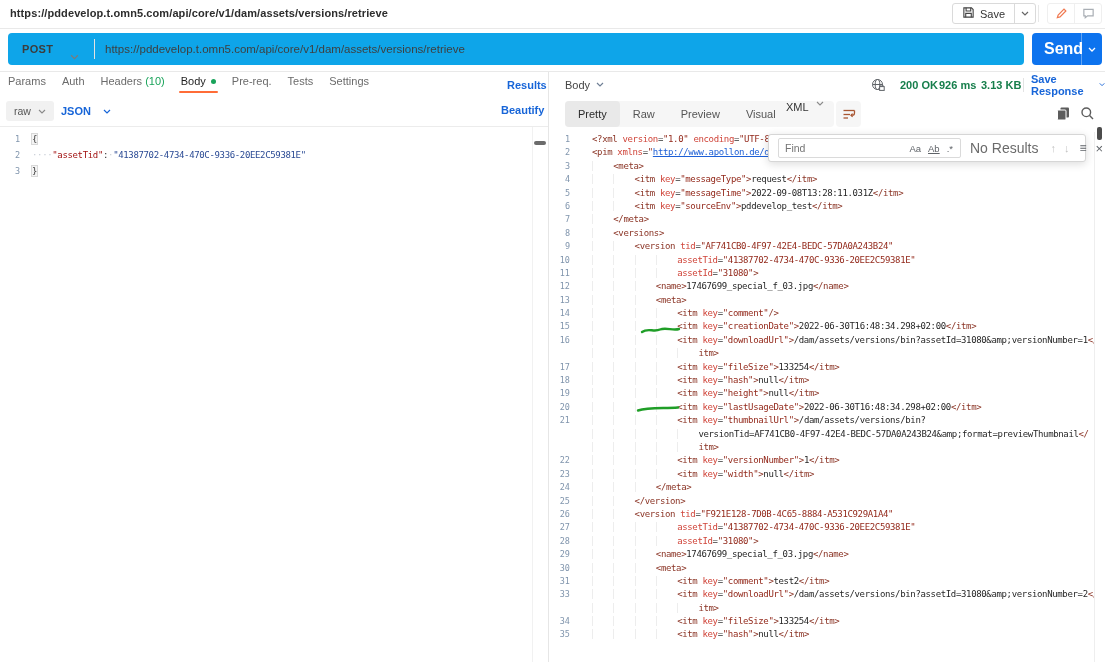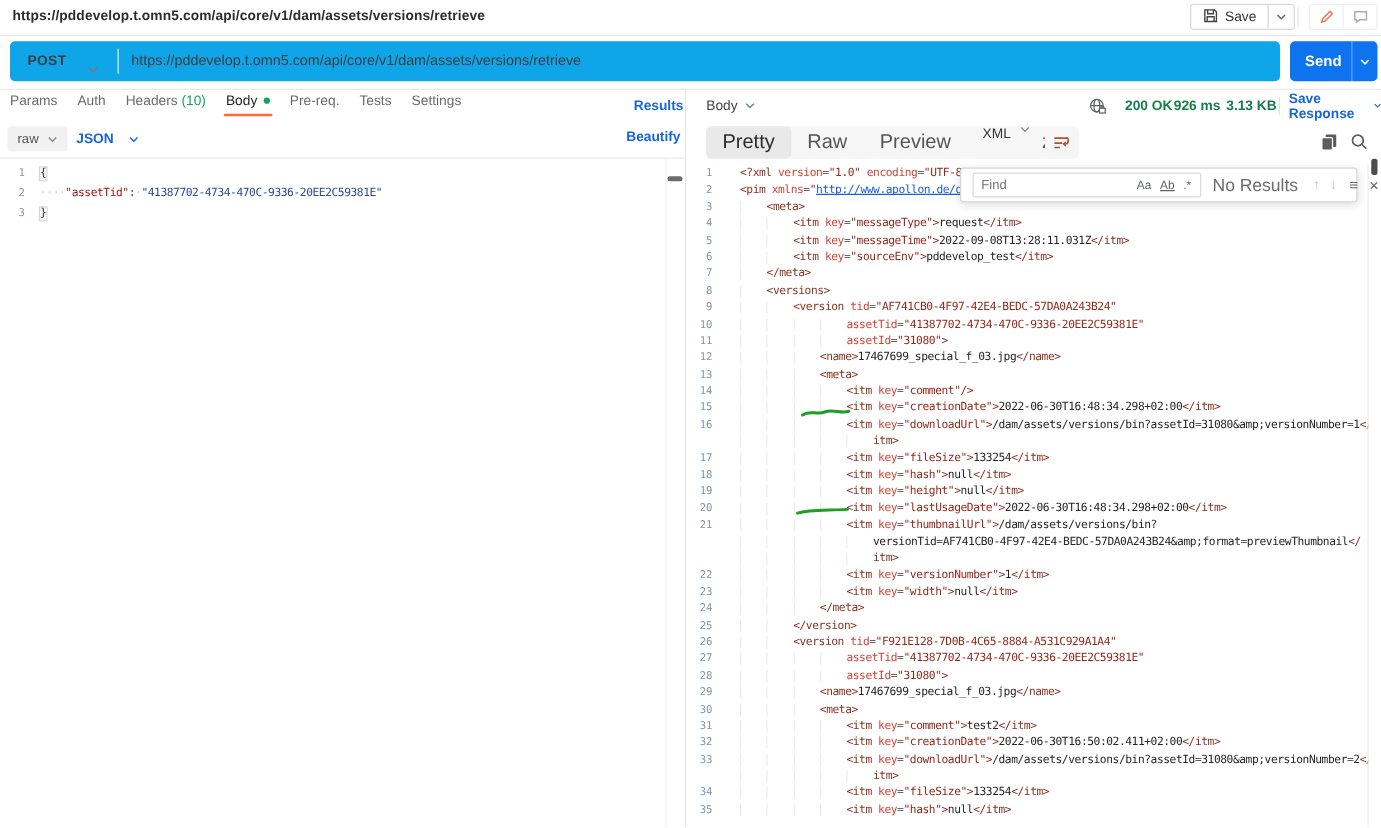--- a/index.html
+++ b/index.html
@@ -18,21 +18,21 @@
   .icon-cell + .icon-cell{border-left:1px solid #efefef}
 
   
   .requestbar{position:absolute;left:0;top:28px;width:1105px;height:44px;border-bottom:1px solid #e9e9e9;box-sizing:border-box}
   .req-input{position:absolute;left:8px;top:5px;width:1016px;height:32px;background:#0ea5e9;border-radius:4px}
   .method-label{position:absolute;left:14px;top:0;line-height:32px;font-size:11px;font-weight:700;color:#3c3c3c;letter-spacing:.3px}
   .method-chev{position:absolute;left:62px;top:13px}
   .method-sep{position:absolute;left:86px;top:6px;height:20px;width:1px;background:#e3e3e3}
   .req-url{position:absolute;left:97px;top:0;line-height:32px;font-size:11.5px;color:#3f3f3f;white-space:nowrap}
   .send-btn{position:absolute;left:1032px;top:5px;width:70px;height:32px;background:#0d73ee;border-radius:4px;cursor:pointer}
-  .send-label{position:absolute;left:12px;top:0;line-height:32px;font-size:12px;font-weight:700;color:#fff}
+  .send-label{position:absolute;left:12px;top:0;line-height:32px;font-size:16px;font-weight:700;color:#fff}
   .send-caret{position:absolute;right:0;top:0;width:20px;height:32px;border-left:1px solid rgba(255,255,255,.35);display:flex;align-items:center;justify-content:center}
 
   
   .panel-divider{position:absolute;left:548px;top:72px;bottom:0;width:1px;background:#e6e6e6}
 
   
   .req-tabs{position:absolute;left:7px;top:72px;height:24px;display:flex;gap:14px;align-items:flex-start;font-size:11px;color:#6b6b6b}
   .tab{position:relative;padding:3px 1px;cursor:pointer;white-space:nowrap}
   .tab .count{color:#19a35a}
   .tab.active{color:#1f1f1f;font-weight:400}
@@ -72,21 +72,21 @@
   
   .resp-body-dd{position:absolute;left:565px;top:72px;height:25px;display:flex;align-items:center;gap:6px;font-size:11px;color:#444;cursor:pointer}
   .net-icon{position:absolute;left:871px;top:78px}
   .st{position:absolute;top:79px;font-size:11px;font-weight:600;color:#167e4b;white-space:nowrap}
   .st-code{left:900px}.st-time{left:939px}.st-size{left:981px}
   .st-sep{position:absolute;left:1023px;top:78px;height:14px;width:1px;background:#e3e3e3}
   .save-resp{position:absolute;left:1031px;top:72px;height:25px;display:flex;align-items:center;gap:6px;font-size:11px;font-weight:700;color:#1765d8;cursor:pointer}
 
   
   .resp-tabs{position:absolute;left:565px;top:101px;height:26px;background:#f6f6f6;border-radius:4px;display:flex}
-  .rtab{padding:0 13px;line-height:26px;font-size:16px;color:#555;border-radius:4px;cursor:pointer;white-space:nowrap}
+  .rtab{padding:0 13px;line-height:26px;font-size:11px;color:#555;border-radius:4px;cursor:pointer;white-space:nowrap}
   .rtab.active{background:#e9e9e9;color:#2b2b2b}
   .xml-pill{position:absolute;left:776px;top:101px;height:26px;padding:0 10px;background:#f6f6f6;border-radius:4px;display:flex;gap:7px;font-size:11px;color:#333;cursor:pointer;box-sizing:border-box}
   .wrap-pill{position:absolute;left:836px;top:101px;width:25px;height:26px;background:#f6f6f6;border-radius:4px;display:flex;align-items:center;justify-content:center;cursor:pointer}
   .copy-btn{position:absolute;left:1056px;top:106px;cursor:pointer}
   .search-btn{position:absolute;left:1080px;top:106px;cursor:pointer}
 
   
   #resp-code{position:absolute;left:552px;top:133px;width:543px;height:529px;overflow:hidden}
   #resp-code .crow{height:13.4px;line-height:13.4px}
   #resp-code .ln{width:18px;padding-right:22px}
@@ -405,24 +405,20 @@
     </div>
     <div class="crow">
       <span class="ln">30</span>
       <span class="ct"><span class="g gl">    </span><span class="g gl">    </span><span class="g gl">    </span><span class="c-t">&lt;meta&gt;</span></span>
     </div>
     <div class="crow">
       <span class="ln">31</span>
       <span class="ct"><span class="g gl">    </span><span class="g gl">    </span><span class="g gl">    </span><span class="g gl">    </span><span class="c-t">&lt;itm </span><span class="c-a">key</span><span class="c-p">=</span><span class="c-s">"comment"</span><span class="c-t">&gt;</span><span class="c-x">test2</span><span class="c-t">&lt;/itm&gt;</span></span>
     </div>
     <div class="crow">
-      <span class="ln">32</span>
-      <span class="ct"><span class="g gl">    </span><span class="g gl">    </span><span class="g gl">    </span><span class="g gl">    </span><span class="c-t">&lt;itm </span><span class="c-a">key</span><span class="c-p">=</span><span class="c-s">"creationDate"</span><span class="c-t">&gt;</span><span class="c-x">2022-06-30T16:50:02.411+02:00</span><span class="c-t">&lt;/itm&gt;</span></span>
-    </div>
-    <div class="crow">
       <span class="ln">33</span>
       <span class="ct"><span class="g gl">    </span><span class="g gl">    </span><span class="g gl">    </span><span class="g gl">    </span><span class="c-t">&lt;itm </span><span class="c-a">key</span><span class="c-p">=</span><span class="c-s">"downloadUrl"</span><span class="c-t">&gt;</span><span class="c-x">/dam/assets/versions/bin?assetId=31080&amp;amp;versionNumber=2</span><span class="c-t">&lt;/</span></span>
     </div>
     <div class="crow">
       <span class="ln"></span>
       <span class="ct"><span class="g gl">    </span><span class="g gl">    </span><span class="g gl">    </span><span class="g gl">    </span><span class="g gl">    </span><span class="c-t">itm&gt;</span></span>
     </div>
     <div class="crow">
       <span class="ln">34</span>
       <span class="ct"><span class="g gl">    </span><span class="g gl">    </span><span class="g gl">    </span><span class="g gl">    </span><span class="c-t">&lt;itm </span><span class="c-a">key</span><span class="c-p">=</span><span class="c-s">"fileSize"</span><span class="c-t">&gt;</span><span class="c-x">133254</span><span class="c-t">&lt;/itm&gt;</span></span>

